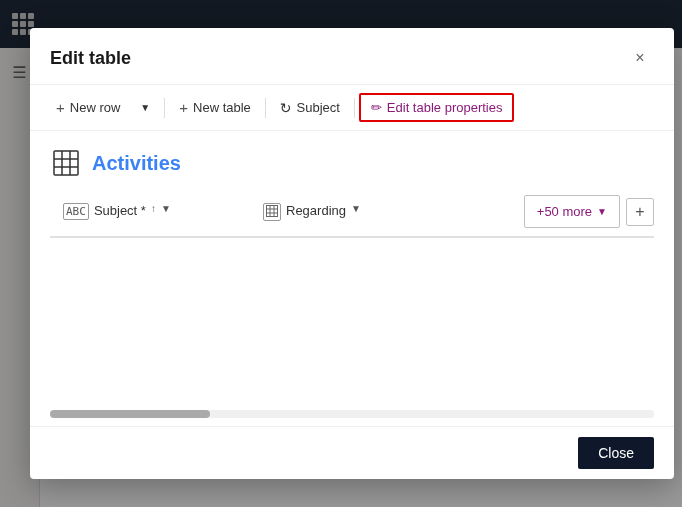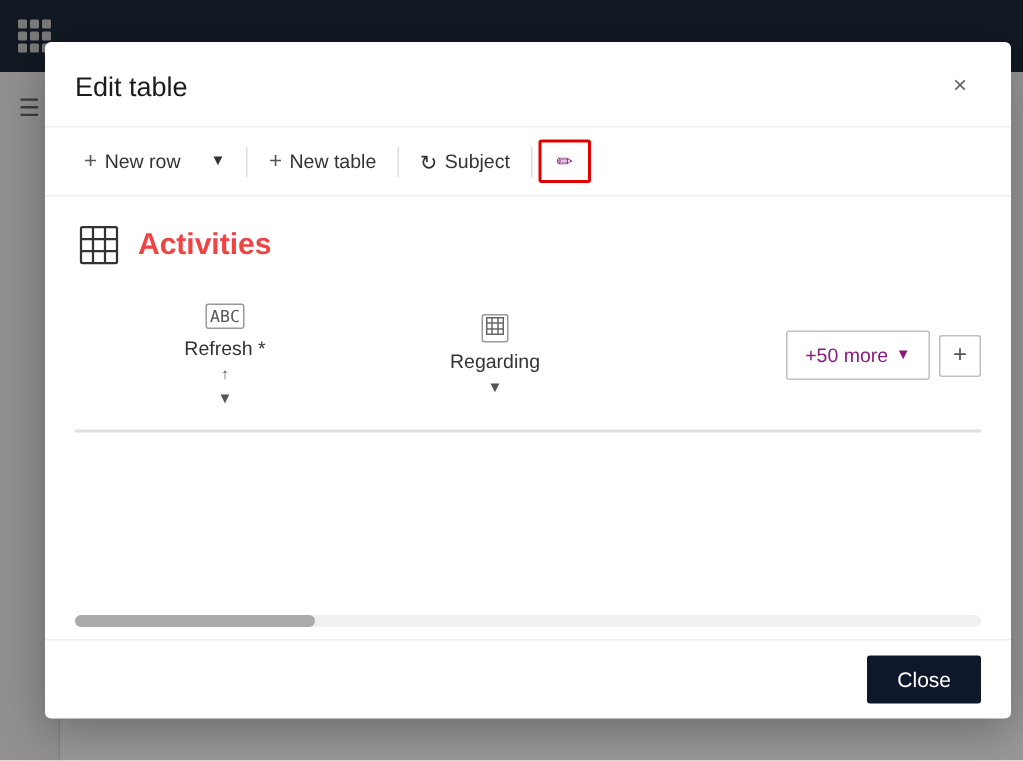--- a/index.html
+++ b/index.html
@@ -123,21 +123,21 @@
       display: flex;
       align-items: center;
       justify-content: space-between;
       padding: 16px 20px 12px 20px;
       border-bottom: 1px solid #eee;
       flex-shrink: 0;
     }
 
     .modal-title {
       font-size: 18px;
-      font-weight: 400;
+      font-weight: 700;
       color: #1a1a1a;
     }
 
     .modal-close {
       width: 28px;
       height: 28px;
       display: flex;
       align-items: center;
       justify-content: center;
       cursor: pointer;
@@ -210,43 +210,41 @@
       height: 32px;
       display: flex;
       align-items: center;
       justify-content: center;
       color: #333;
     }
 
     .table-name {
       font-size: 20px;
       font-weight: 600;
-      color: #ef4444;
+      color: #3b82f6;
     }
 
     
     .columns-row {
       display: flex;
       align-items: center;
       border-bottom: 2px solid #e0e0e0;
       padding-bottom: 8px;
       gap: 0;
     }
 
     .col-header {
       display: flex;
-      align-items: center;
       gap: 5px;
       padding: 6px 12px;
       font-size: 13px;
       color: #333;
       cursor: pointer;
       border: 1px solid transparent;
       border-radius: 2px;
-      flex-direction: column;
     }
 
     .col-subject {
       min-width: 200px;
     }
 
     .col-regarding {
       min-width: 160px;
     }
 
@@ -399,20 +397,21 @@
       <span>New table</span>
     </button>
     <div class="toolbar-divider"></div>
     <button class="toolbar-btn">
       <span style="font-size:14px;">↻</span>
       <span>Subject</span>
     </button>
     <div class="toolbar-divider"></div>
     <button class="toolbar-btn-highlighted">
       <span style="font-size:13px;color:#8b1a7a;">✏</span>
+      <span>Edit table properties</span>
     </button>
   </div>
 
   <div class="modal-body">
 
     <div class="table-header-section">
       <div class="table-icon">
         <svg width="28" height="28" viewBox="0 0 28 28" fill="none" xmlns="http://www.w3.org/2000/svg">
           <rect x="2" y="2" width="24" height="24" rx="1" stroke="#333" stroke-width="1.5" fill="none"></rect>
           <line x1="2" y1="10" x2="26" y2="10" stroke="#333" stroke-width="1.5"></line>
@@ -420,21 +419,21 @@
           <line x1="10" y1="2" x2="10" y2="26" stroke="#333" stroke-width="1.5"></line>
           <line x1="18" y1="2" x2="18" y2="26" stroke="#333" stroke-width="1.5"></line>
         </svg>
       </div>
       <span class="table-name">Activities</span>
     </div>
 
     <div class="columns-row">
       <div class="col-header col-subject">
         <span style="font-size:11px;color:#555;border:1px solid #999;padding:1px 2px;border-radius:2px;font-family:monospace;">ABC</span>
-        <span>Refresh *</span>
+        <span>Subject *</span>
         <span class="sort-arrow">↑</span>
         <span style="font-size:10px;color:#555;">▼</span>
       </div>
       <div class="col-header col-regarding">
         <span style="font-size:11px;color:#555;border:1px solid #999;padding:1px 2px;border-radius:2px;">
           <svg width="12" height="12" viewBox="0 0 12 12" fill="none">
             <rect x="0.5" y="0.5" width="11" height="11" stroke="#666" stroke-width="1" fill="none"></rect>
             <line x1="0.5" y1="4" x2="11.5" y2="4" stroke="#666" stroke-width="1"></line>
             <line x1="0.5" y1="8" x2="11.5" y2="8" stroke="#666" stroke-width="1"></line>
             <line x1="4" y1="0.5" x2="4" y2="11.5" stroke="#666" stroke-width="1"></line>

